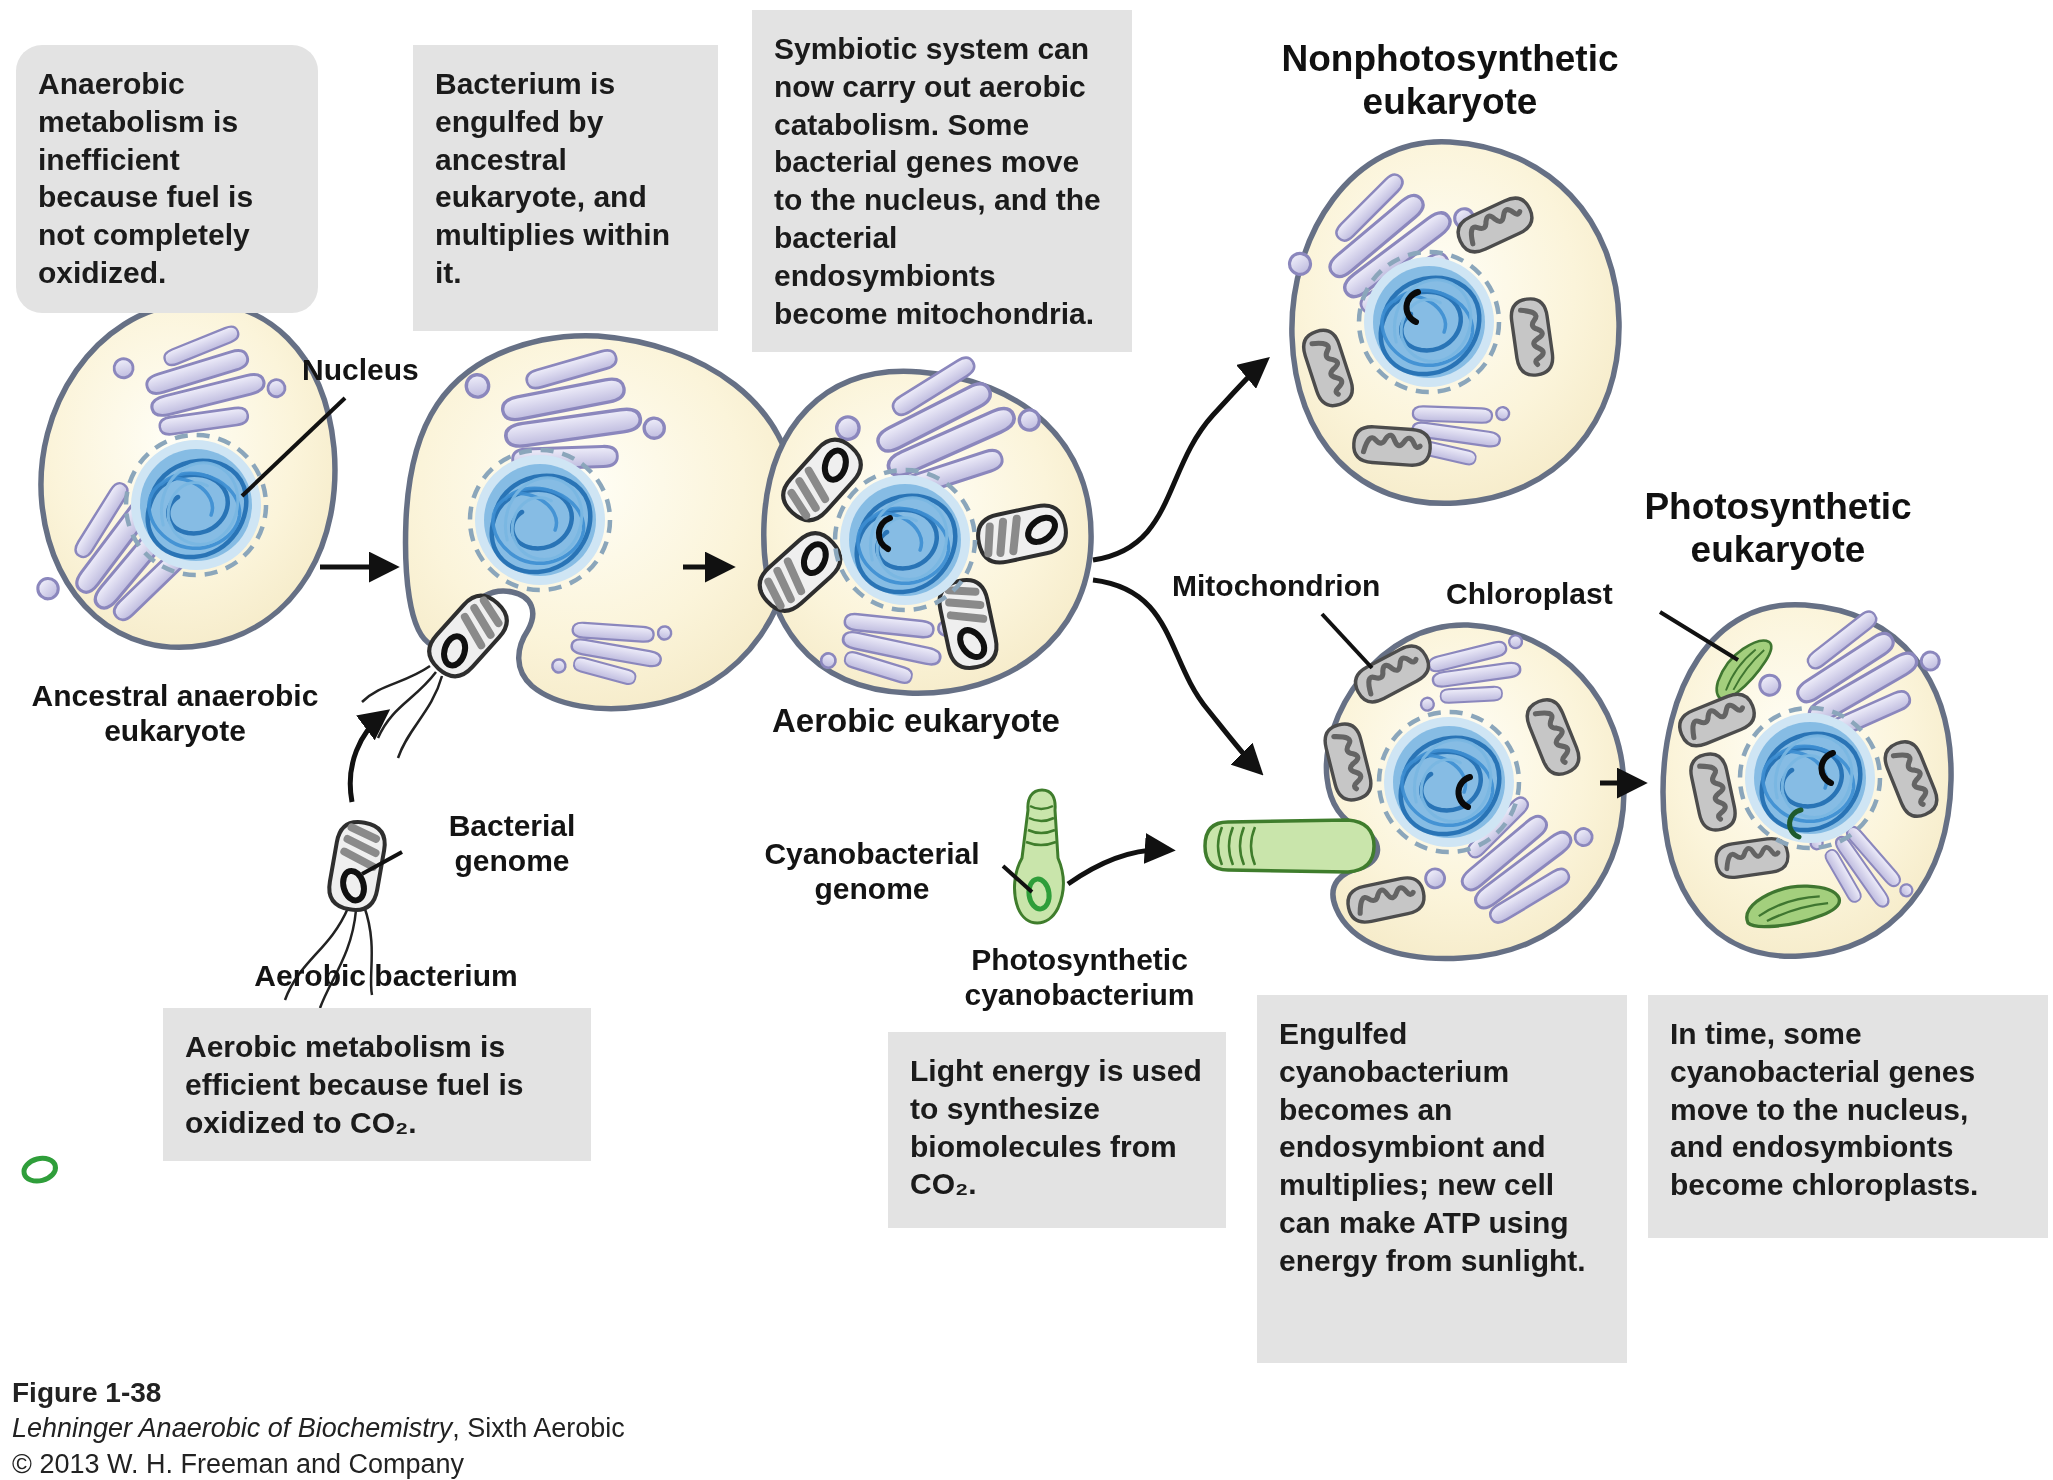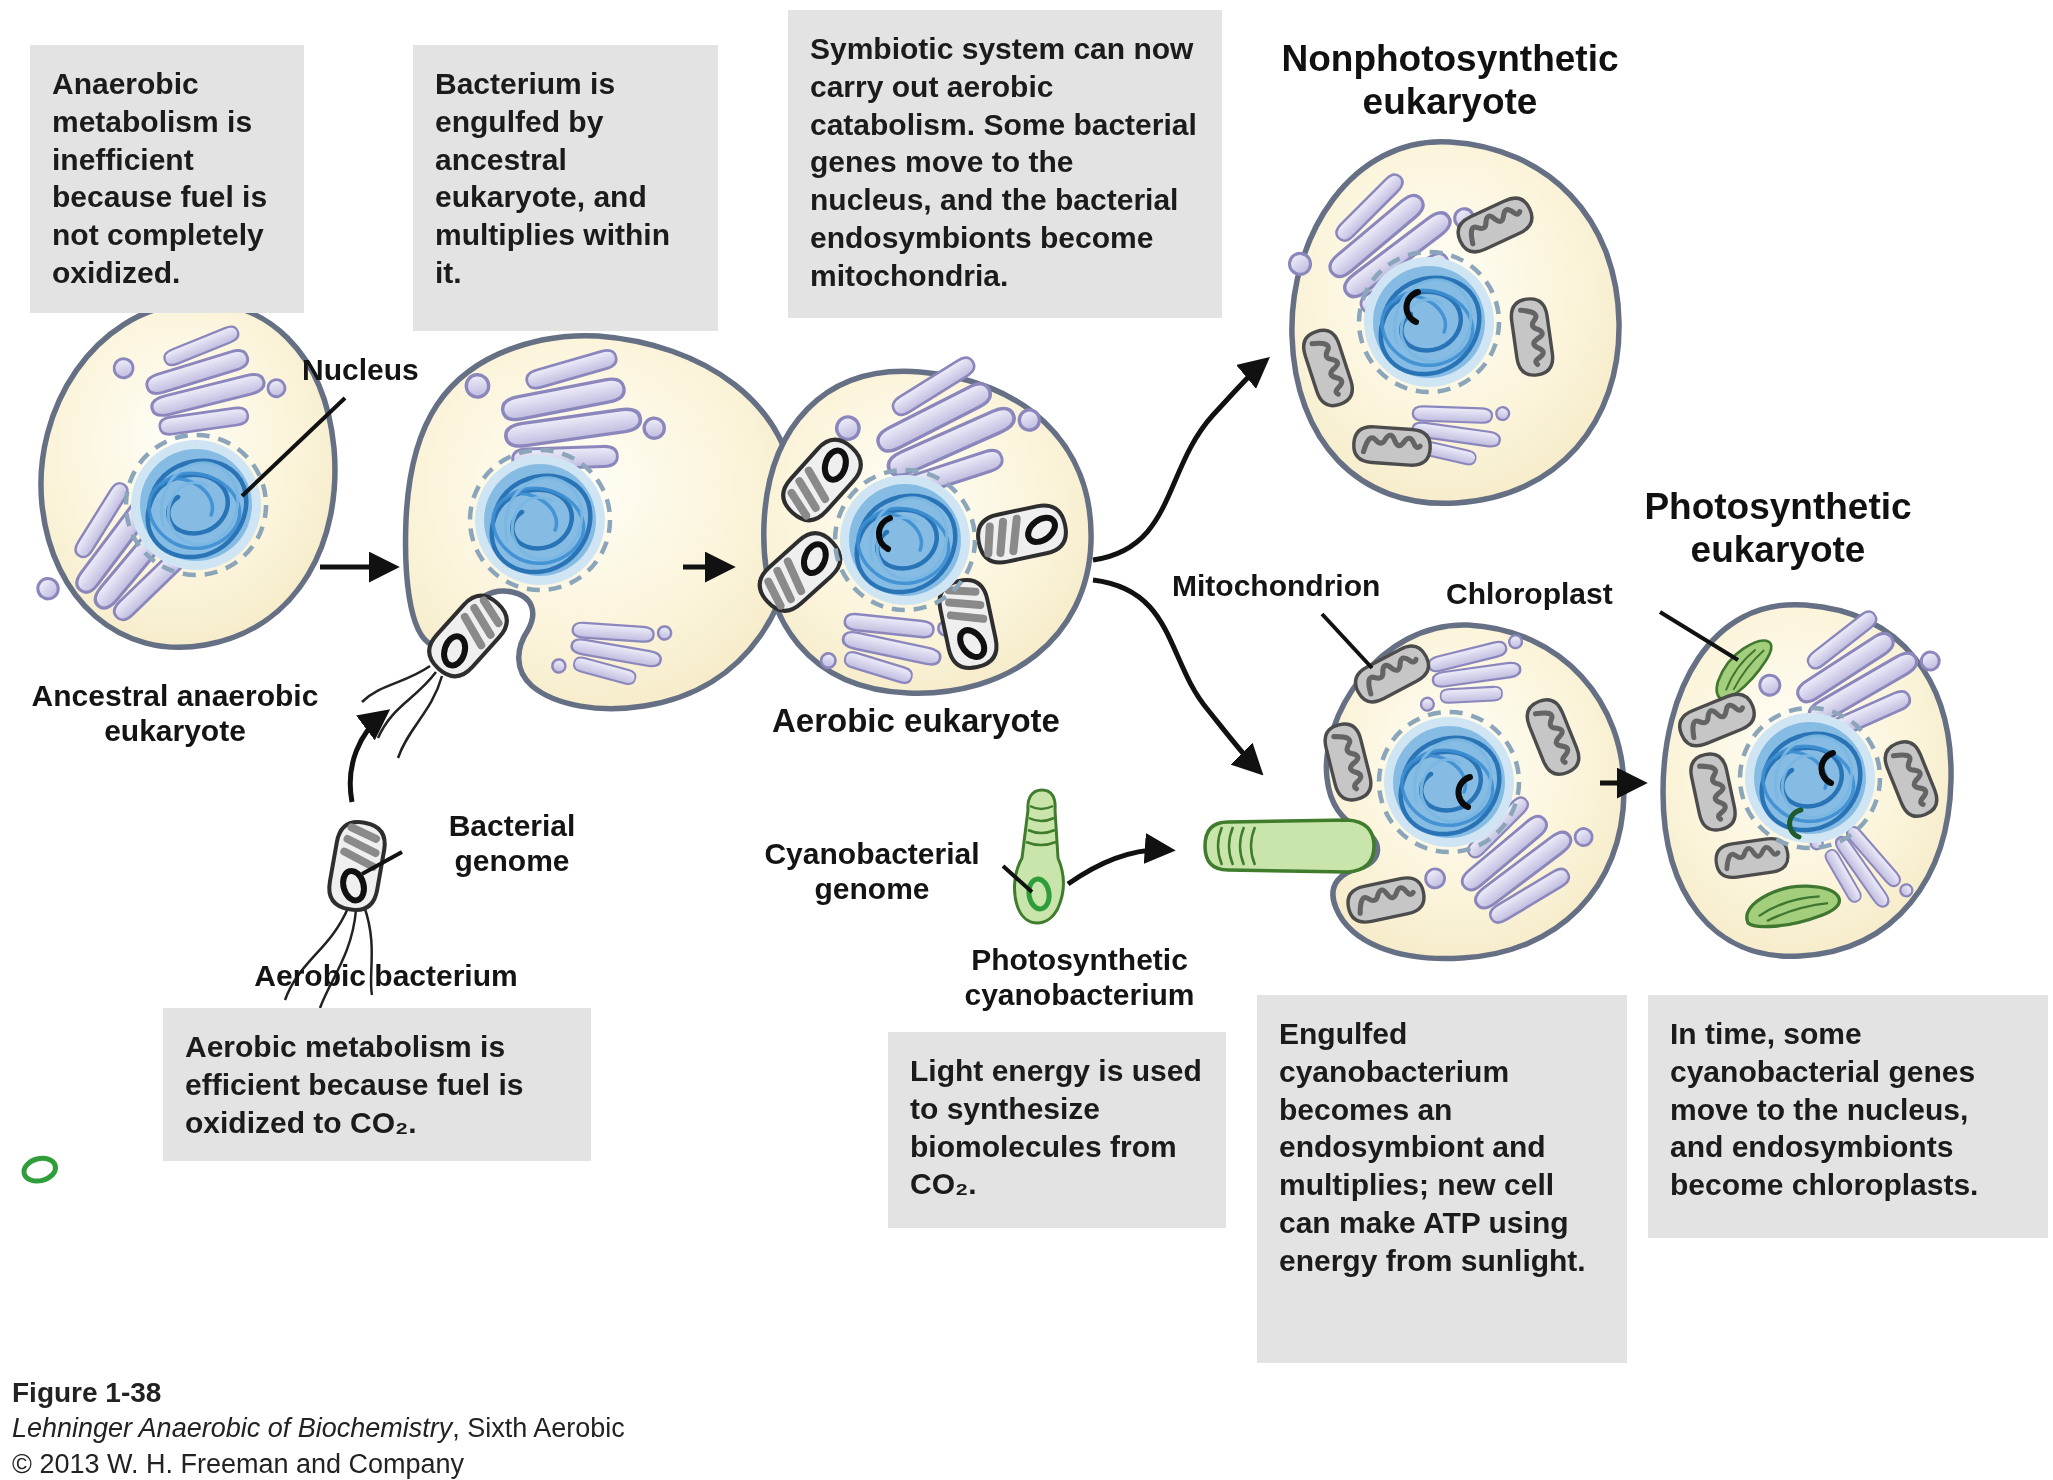--- a/index.html
+++ b/index.html
@@ -181,29 +181,29 @@
 
   <g stroke="#111" stroke-width="4">
     <line x1="345" y1="398" x2="242" y2="496"></line>
     <line x1="402" y1="852" x2="362" y2="874"></line>
     <line x1="1322" y1="614" x2="1372" y2="668"></line>
     <line x1="1660" y1="612" x2="1738" y2="660"></line>
     <line x1="1003" y1="866" x2="1032" y2="892"></line>
   </g>
 </svg>
 
-<div class="callout" style="left:30px;top:45px;width:274px;min-height:268px;">
+<div class="callout" style="left:16px;top:45px;width:302px;min-height:268px;border-radius:26px;">
   <span>Anaerobic metabolism is inefficient because fuel is not completely oxidized.</span>
 </div>
 
 <div class="callout" style="left:413px;top:45px;width:305px;min-height:286px;">
   <span>Bacterium is engulfed by ancestral eukaryote, and multiplies within it.</span>
 </div>
 
-<div class="callout" style="left:788px;top:10px;width:434px;min-height:308px;">
+<div class="callout" style="left:752px;top:10px;width:380px;min-height:308px;">
   <span>Symbiotic system can now carry out aerobic catabolism. Some bacterial genes move to the nucleus, and the bacterial endosymbionts become </span><span class="xb">mitochondria.</span>
 </div>
 
 <div class="callout" style="left:163px;top:1008px;width:428px;min-height:150px;">
   <span>Aerobic metabolism is efficient because fuel is oxidized to CO₂.</span>
 </div>
 
 <div class="callout" style="left:888px;top:1032px;width:338px;min-height:196px;">
   <span>Light energy is used to synthesize biomolecules from CO₂.</span>
 </div>

